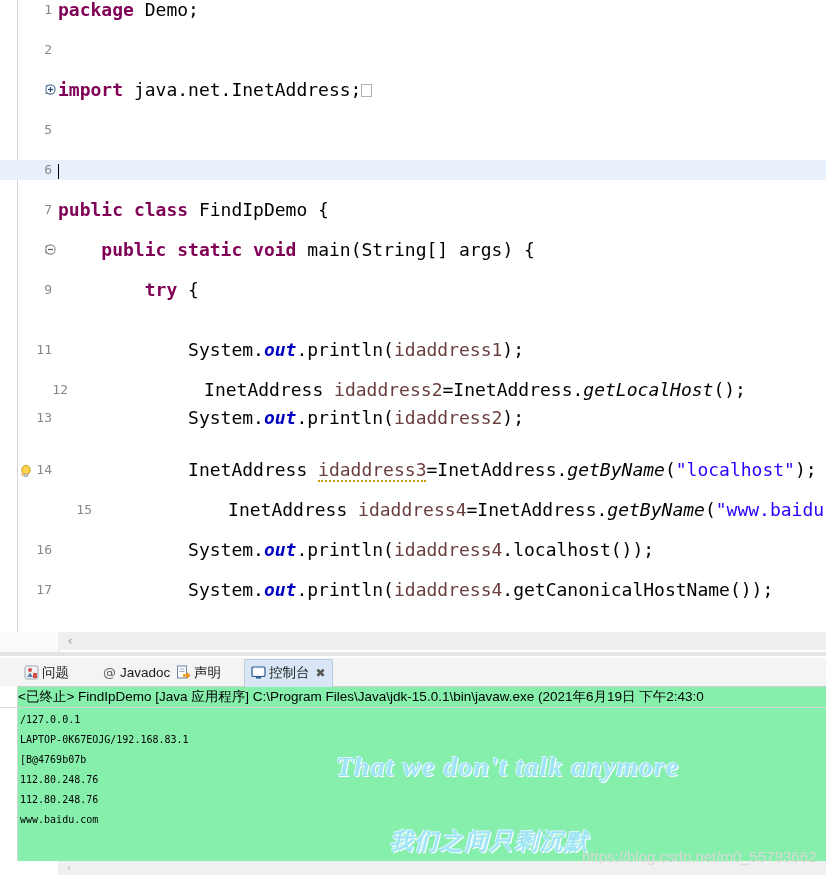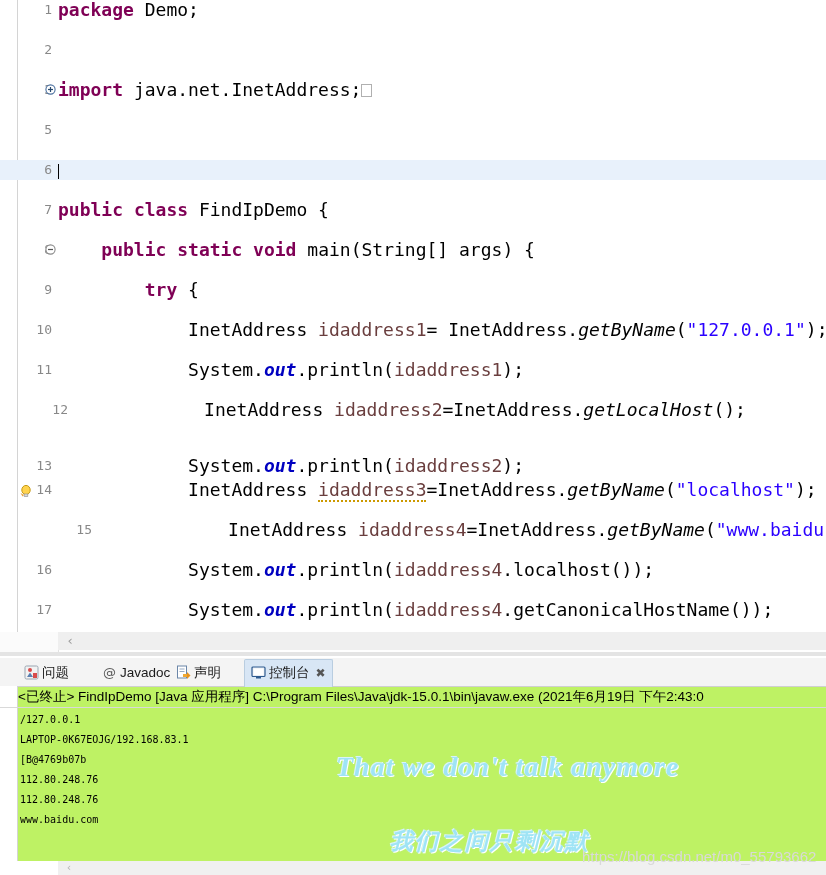--- a/index.html
+++ b/index.html
@@ -86,21 +86,21 @@
     line-height:18px;text-align:center;color:#9a9a9a;font-size:13px;
     font-family:"DejaVu Sans",sans-serif;
   }
   #editor-bottomline{
     position:absolute;left:0;top:652px;width:826px;height:4px;background:#e4e4e4;
   }
 
   
   #console-panel{
     position:absolute;left:0;top:658px;width:826px;height:217px;
-    background:#bef264;
+    background:#86efac;
   }
   #tabbar{
     position:absolute;left:0;top:0;width:826px;height:28px;
     background:#f4f4f4;
     border-bottom:1px solid #cfcfcf;
   }
   .tab{
     position:absolute;top:2px;height:25px;line-height:25px;
     font-family:"Liberation Sans",sans-serif;font-size:13.5px;color:#1a1a1a;
     padding:0 6px;white-space:nowrap;
@@ -185,24 +185,23 @@
             <line x1="5.5" y1="3" x2="5.5" y2="8" stroke="#27496d" stroke-width="1.2"></line>
           </svg></span><span class="lcode"><span class="kw">import</span> <span class="plain">java.net.InetAddress;</span><span class="import-box"></span></span></div>
       <div class="line" style="top: 60px;"><span class="lnum">5</span><span class="lcode"></span></div>
       <div class="line hl" style="top: 80px;"><span class="lnum">6</span><span class="lcode"><span class="caret"></span></span></div>
       <div class="line" style="top: 100px;"><span class="lnum">7</span><span class="lcode"><span class="kw">public</span> <span class="kw">class</span> <span class="plain">FindIpDemo {</span></span></div>
       <div class="line" style="top: 120px;"><span class="lnum">8</span><span class="fold"><svg width="11" height="11" viewBox="0 0 11 11">
             <circle cx="5.5" cy="5.5" r="4.6" fill="#fff" stroke="#8a8a8a" stroke-width="1.1"></circle>
             <line x1="3" y1="5.5" x2="8" y2="5.5" stroke="#555" stroke-width="1.2"></line>
           </svg></span><span class="lcode">    <span class="kw">public</span> <span class="kw">static</span> <span class="kw">void</span> <span class="plain">main(String[] args) {</span></span></div>
       <div class="line" style="top: 140px;"><span class="lnum">9</span><span class="lcode">        <span class="kw">try</span> <span class="plain">{</span></span></div>
-      <div class="line" style="top: 160px;"><span class="lnum">10</span><span class="lcode">            <span class="plain">InetAddress </span><span class="lvar">idaddress1</span><span class="plain">= InetAddress.</span><span class="mth">getByName</span><span class="plain">(</span><span class="str">"127.0.0.1"</span><span class="plain">);</span></span></div>
       <div class="line" style="top: 180px;"><span class="lnum">11</span><span class="lcode">            <span class="plain">System.</span><span class="fld">out</span><span class="plain">.println(</span><span class="lvar">idaddress1</span><span class="plain">);</span></span></div>
       <div class="line" style="top: 200px; margin-left: 16px;"><span class="lnum">12</span><span class="lcode">            <span class="plain">InetAddress </span><span class="lvar">idaddress2</span><span class="plain">=InetAddress.</span><span class="mth">getLocalHost</span><span class="plain">();</span></span></div>
-      <div class="line" style="top: 236px; padding-left: 24px;"><span class="lnum">13</span><span class="lcode">            <span class="plain">System.</span><span class="fld">out</span><span class="plain">.println(</span><span class="lvar">idaddress2</span><span class="plain">);</span></span></div>
+      <div class="line" style="top: 208px; padding-left: 24px;"><span class="lnum">13</span><span class="lcode">            <span class="plain">System.</span><span class="fld">out</span><span class="plain">.println(</span><span class="lvar">idaddress2</span><span class="plain">);</span></span></div>
       <div class="line" style="top: 240px;"><div class="warn-bulb"><svg width="14" height="14" viewBox="0 0 14 14">
             <ellipse cx="7" cy="6" rx="4.2" ry="4.6" fill="#ffd34d" stroke="#c79a17" stroke-width="1"></ellipse>
             <rect x="5.2" y="10" width="3.6" height="2.4" fill="#d8d8d8" stroke="#9a9a9a" stroke-width="0.7"></rect>
             <path d="M1.5 9 L5 11 L3.5 12.5 Z" fill="#e8a33d"></path>
           </svg></div><span class="lnum">14</span><span class="lcode">            <span class="plain">InetAddress </span><span class="lvar squig">idaddress3</span><span class="plain">=InetAddress.</span><span class="mth">getByName</span><span class="plain">(</span><span class="str">"localhost"</span><span class="plain">);</span></span></div>
       <div class="line" style="top: 260px; margin-left: 40px;"><span class="lnum">15</span><span class="lcode">            <span class="plain">InetAddress </span><span class="lvar">idaddress4</span><span class="plain">=InetAddress.</span><span class="mth">getByName</span><span class="plain">(</span><span class="str">"www.baidu.com"</span><span class="plain">);</span></span></div>
       <div class="line" style="top: 280px;"><span class="lnum">16</span><span class="lcode">            <span class="plain">System.</span><span class="fld">out</span><span class="plain">.println(</span><span class="lvar">idaddress4</span><span class="plain">.localhost());</span></span></div>
       <div class="line" style="top: 300px;"><span class="lnum">17</span><span class="lcode">            <span class="plain">System.</span><span class="fld">out</span><span class="plain">.println(</span><span class="lvar">idaddress4</span><span class="plain">.getCanonicalHostName());</span></span></div>
     </div>
 </div>

